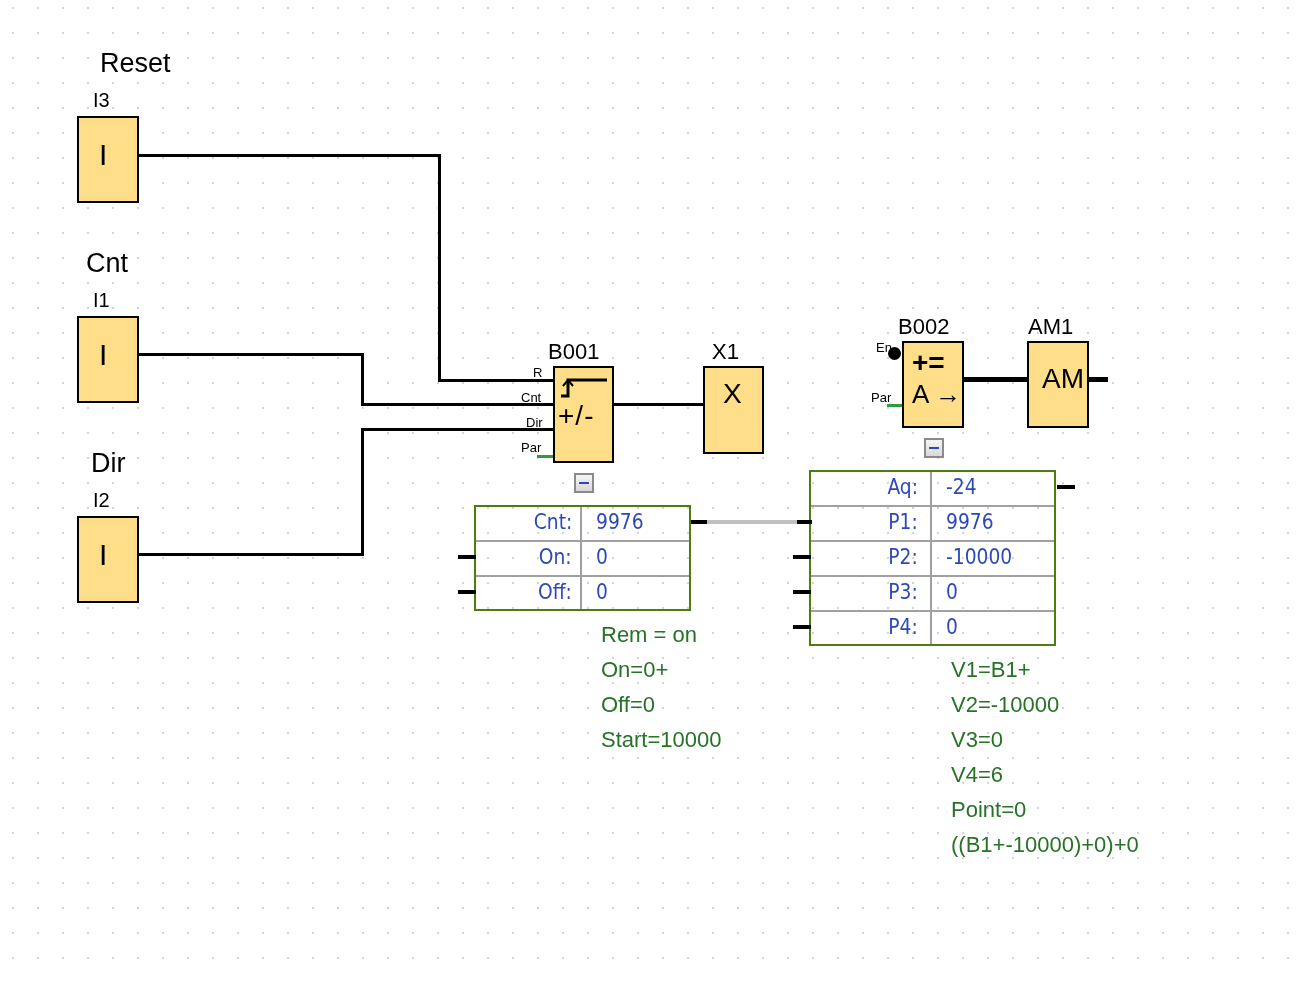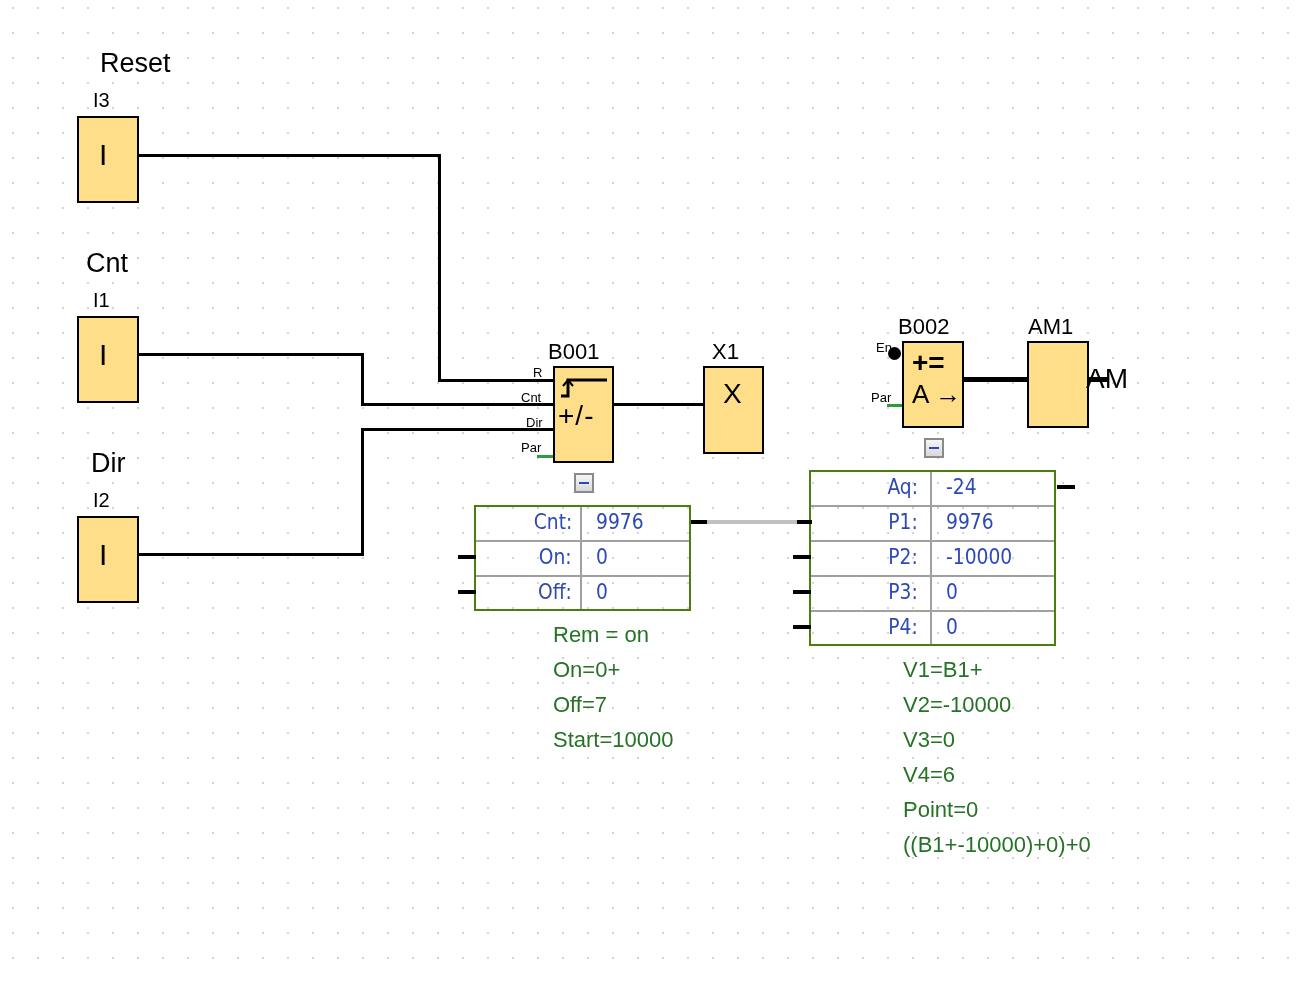--- a/index.html
+++ b/index.html
@@ -23,21 +23,21 @@
   .w { position: absolute; background: #000; }
   .ptab {
     position: absolute; border: 2px solid #4d7c0f; box-sizing: border-box;
     font-family: "DejaVu Sans", sans-serif; color: #2d49b7; font-size: 22px;
   }
   .ptab .row { position: absolute; left: 0; right: 0; height: 35px; border-top: 2px solid #a0a0a0; box-sizing: border-box; }
   .ptab .row.first { border-top: none; }
   .ptab .k { position: absolute; text-align: right; top: 2px; transform: scaleX(0.85); transform-origin: right; }
   .ptab .v { position: absolute; top: 2px; transform: scaleX(0.85); transform-origin: left; }
   .ptab .sep { position: absolute; top: 0; bottom: 0; width: 2px; background: #a0a0a0; }
-  .note { position: absolute; color: #267326; font-size: 22px; line-height: 35px; }
+  .note { position: absolute; color: #267326; font-size: 22px; line-height: 35px; margin-left: 48px; }
   .collapse {
     position: absolute; width: 20px; height: 20px; box-sizing: border-box;
     border: 2px solid #8a8a8a; background: linear-gradient(#f6f6f6, #d8d8d8);
   }
   .collapse::after { content: ""; position: absolute; left: 3px; right: 3px; top: 7px; height: 2px; background: #2d49b7; }
   .stub { position: absolute; height: 4px; background: #000; width: 18px; }
 </style>
 </head>
 <body>
 
@@ -121,21 +121,21 @@
   </div>
 </div>
 <div class="stub" style="left:458px;top:555px;"></div>
 <div class="stub" style="left:458px;top:590px;"></div>
 <div class="stub" style="left:691px;top:520px;width:16px;"></div>
 <div class="abs" style="left:707px;top:520px;width:90px;height:4px;background:#c0c0c0;"></div>
 
 <div>
   <div class="note" style="left:553px;top:617px;">Rem = on</div>
   <div class="note" style="left:553px;top:652px;">On=0+</div>
-  <div class="note" style="left:553px;top:687px;">Off=7</div>
+  <div class="note" style="left:553px;top:687px;">Off=0</div>
   <div class="note" style="left:553px;top:722px;">Start=10000</div>
 </div>
 
 <div>
   <div class="name" style="left:712px;top:339px;">X1</div>
   <div class="blk" style="left:703px;top:366px;width:61px;height:88px;">
     <span class="glyph" style="left:18px;top:10px;font-size:28px;">X</span>
   </div>
 </div>
 
@@ -186,15 +186,15 @@
   <div class="note" style="left:903px;top:687px;">V2=-10000</div>
   <div class="note" style="left:903px;top:722px;">V3=0</div>
   <div class="note" style="left:903px;top:757px;">V4=6</div>
   <div class="note" style="left:903px;top:792px;">Point=0</div>
   <div class="note" style="left:903px;top:827px;">((B1+-10000)+0)+0</div>
 </div>
 
 <div>
   <div class="name" style="left:1028px;top:314px;">AM1</div>
   <div class="blk" style="left:1027px;top:341px;width:62px;height:87px;">
-    <span class="glyph" style="left:13px;top:20px;font-size:28px;margin-left:44px;">AM</span>
+    <span class="glyph" style="left:13px;top:20px;font-size:28px;">AM</span>
   </div>
 </div>
 
 </body></html>

